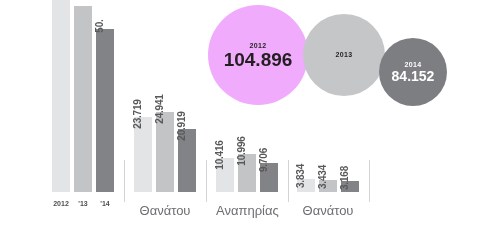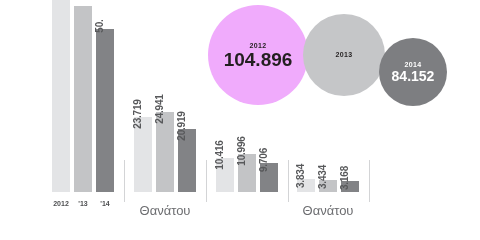--- a/index.html
+++ b/index.html
@@ -152,20 +152,21 @@
         <div class="bar" style="background:#c3c4c6;height:38px;">
           <div class="bar-label">10.996</div>
         </div>
       </div>
       <div class="barwrap" style="left:44px;width:18px;height:192px;">
         <div class="bar" style="background:#828386;height:29px;">
           <div class="bar-label">9.706</div>
         </div>
       </div>
     </div>
+    <div class="grp-caption">Αναπηρίας</div>
   </div>
 
   <div class="divider" style="left:288px;bottom:18px;height:42px;"></div>
 
   <div class="group" style="left:297px;width:62px;">
     <div class="bars" style="bottom:28px;height:192px;">
       <div class="barwrap" style="left:0px;width:18px;height:192px;">
         <div class="bar" style="background:#e3e4e6;height:13px;">
           <div class="bar-label">3.834</div>
         </div>

